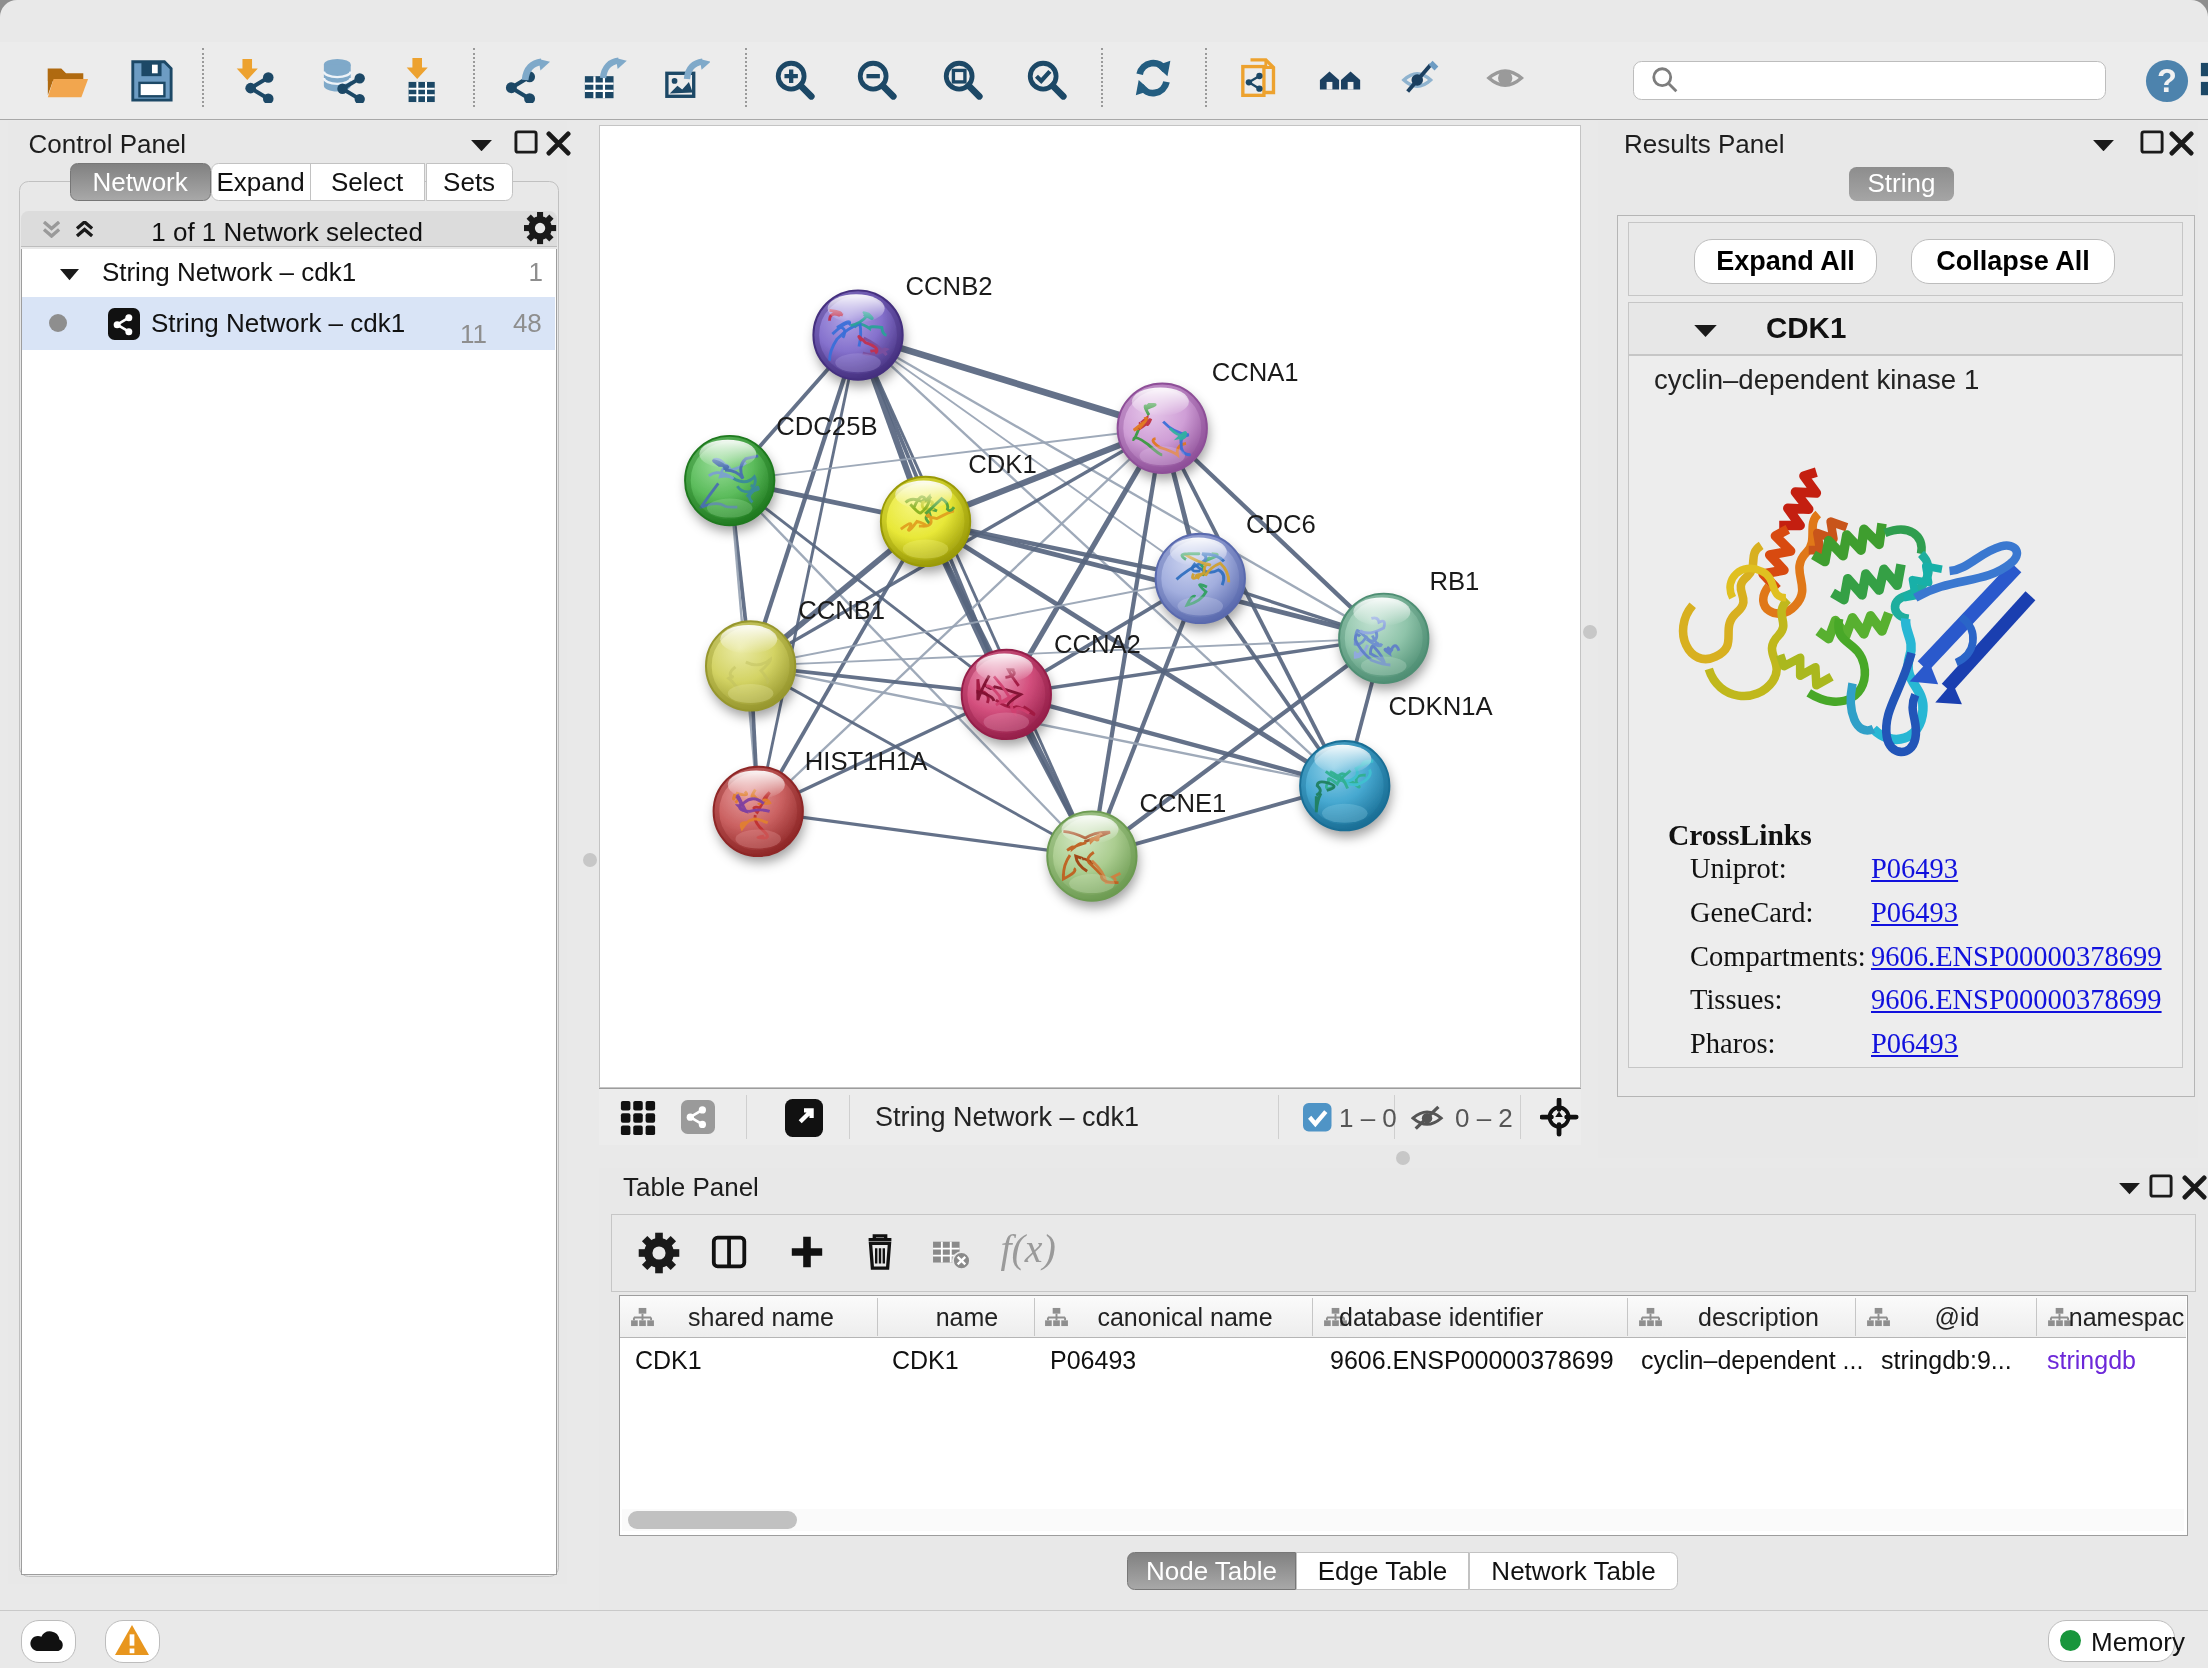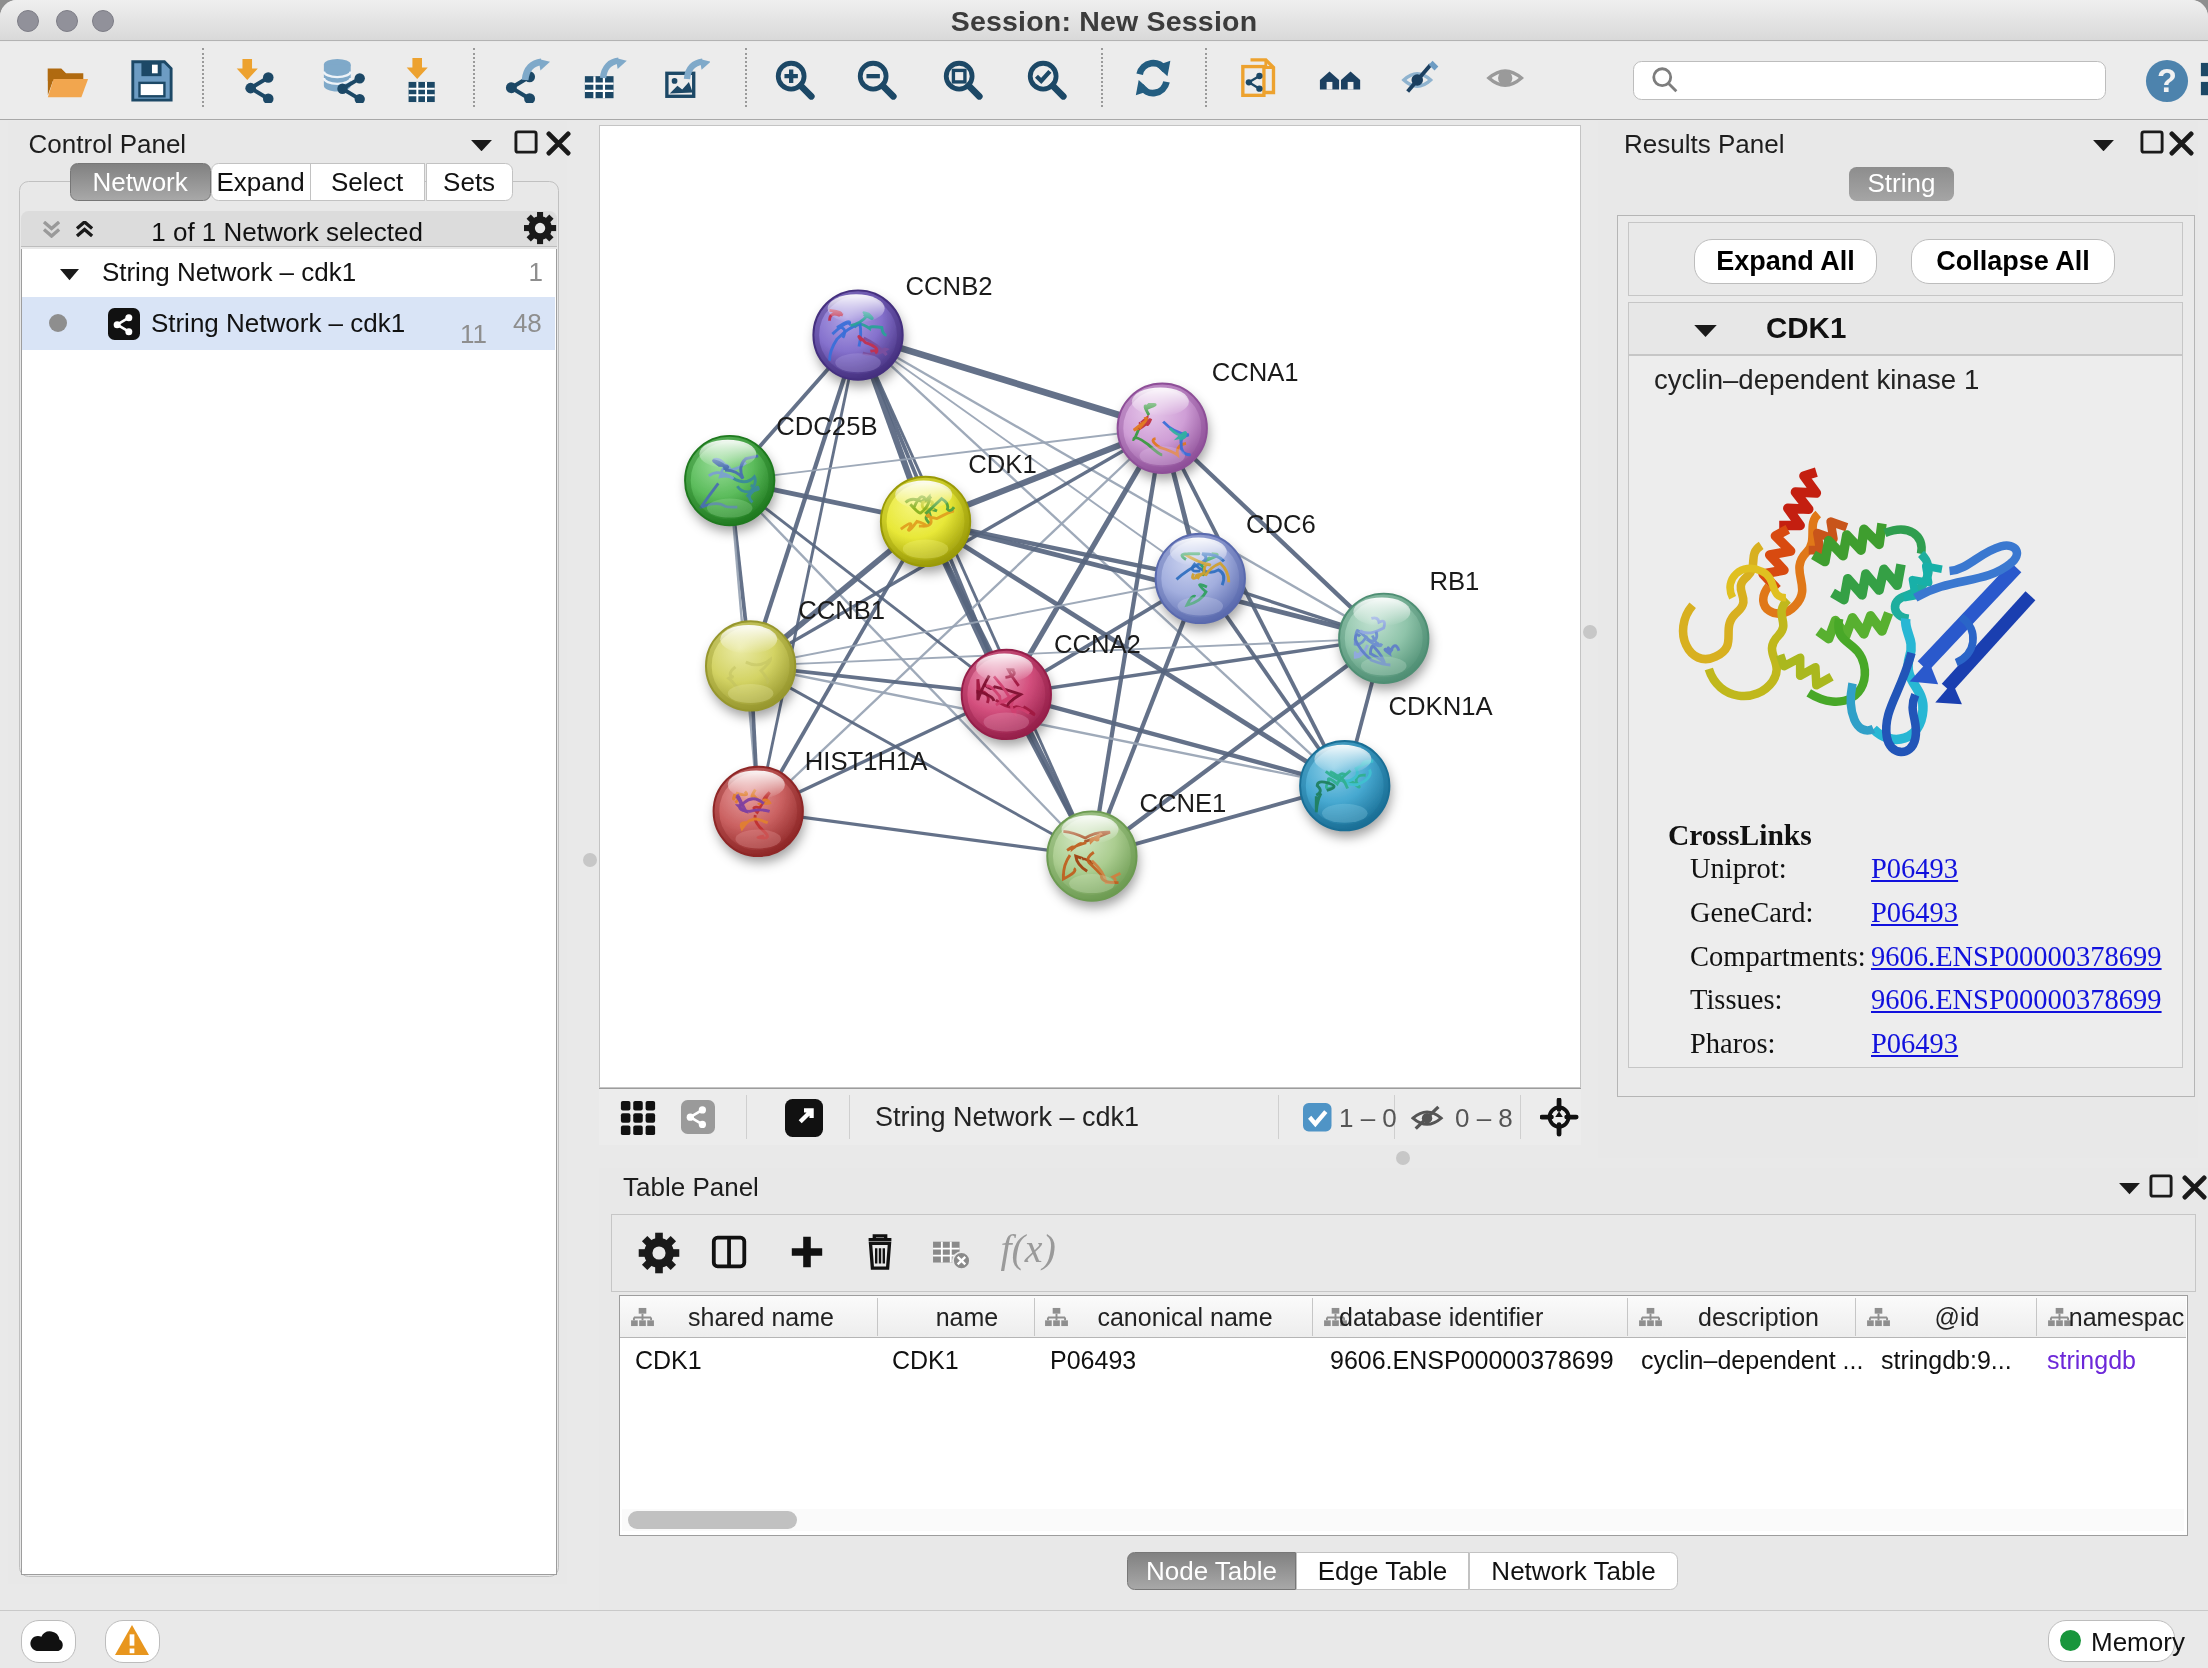--- a/index.html
+++ b/index.html
@@ -19,26 +19,20 @@
 .tab{position:absolute;height:38px;background:#fff;border:1px solid #c2c2c2;
  font-size:26px;color:#111;text-align:center;line-height:36px}
 .tabsel{background:linear-gradient(#818181,#a8a8a8);color:#fff;border-color:#777}
 .searchbox{position:absolute;left:1633px;top:19px;width:473px;height:39px;background:#fff;
  border:1.9px solid #bdbdbd;border-radius:8.6px}
 .roundbtn{position:absolute;background:#fff;border:1.9px solid #bdbdbd;border-radius:18px}
 .link{color:#1111dd;text-decoration:underline}
 .serif{font-family:"Liberation Serif",serif}
 </style></head><body>
 <div class="win">
-    <div class="titlebar">
-      <div class="tl" style="left:17px"></div>
-      <div class="tl" style="left:56px"></div>
-      <div class="tl" style="left:92px"></div>
-      <div class="title">Session: New Session</div>
-    </div>
     <div class="toolbar">
       <div class="tsep" style="left:202px"></div>
       <div class="tsep" style="left:473px"></div>
       <div class="tsep" style="left:745px"></div>
       <div class="tsep" style="left:1101px"></div>
       <div class="tsep" style="left:1205px"></div>
       <svg class="abs" style="left:44px;top:15px;" width="46" height="46" viewBox="0 0 48 48">
         <path d="M4 12 h14 l5 5 h18 v8 H4z" fill="#b06a10"></path>
         <path d="M4 12 v28 l6 -17 h3z" fill="#b06a10"></path>
         <path d="M10 23 h36 l-7 19 H4z" fill="#f2a64e"></path>
@@ -624,21 +618,21 @@
       <svg class="abs" style="left:704px;top:14.3px;" width="28.5" height="28.5" viewBox="0 0 30 30">
         <rect width="30" height="30" rx="6" fill="#4f94c6"></rect>
         <path d="M7 15 l6 7 11 -13" stroke="#fff" stroke-width="4.5" fill="none"></path>
       </svg>
       <div class="abs" style="left:740px;top:14.3px;font-size:26px;color:#555">1 – 0</div>
       <svg class="abs" style="left:812px;top:14.3px;" width="34" height="28.5" viewBox="0 0 36 30">
         <path d="M2 16 q15 -13 30 0 q-15 13 -30 0z" fill="none" stroke="#555" stroke-width="3"></path>
         <circle cx="17" cy="16" r="5.5" fill="#555"></circle>
         <path d="M5 27 L29 4" stroke="#555" stroke-width="3.5"></path>
       </svg>
-      <div class="abs" style="left:856px;top:14.3px;font-size:26px;color:#555">0 – 8</div>
+      <div class="abs" style="left:856px;top:14.3px;font-size:26px;color:#555">0 – 2</div>
       <svg class="abs" style="left:941px;top:8.6px;" width="40" height="40" viewBox="0 0 42 42">
         <circle cx="20" cy="20" r="10" fill="none" stroke="#111" stroke-width="4"></circle>
         <path d="M20 2 v10 M20 28 v10 M2 20 h10 M28 20 h10" stroke="#111" stroke-width="5" stroke-linecap="round"></path>
         <path d="M20 14 l4 6 -8 0z" fill="#111"></path>
       </svg>
     </div>
     <div class="abs" style="left:1396px;top:1151px;width:14.3px;height:14.3px;border-radius:50%;background:#c7c7c7"></div>
     <div class="abs" style="left:1583px;top:625px;width:14.3px;height:14.3px;border-radius:50%;background:#c7c7c7"></div>
     <div class="abs" style="left:583px;top:853px;width:14.3px;height:14.3px;border-radius:50%;background:#c7c7c7"></div>
     <div class="abs" style="left:1598px;top:121px;width:600px;height:1037px;background:#e8e8e8">

